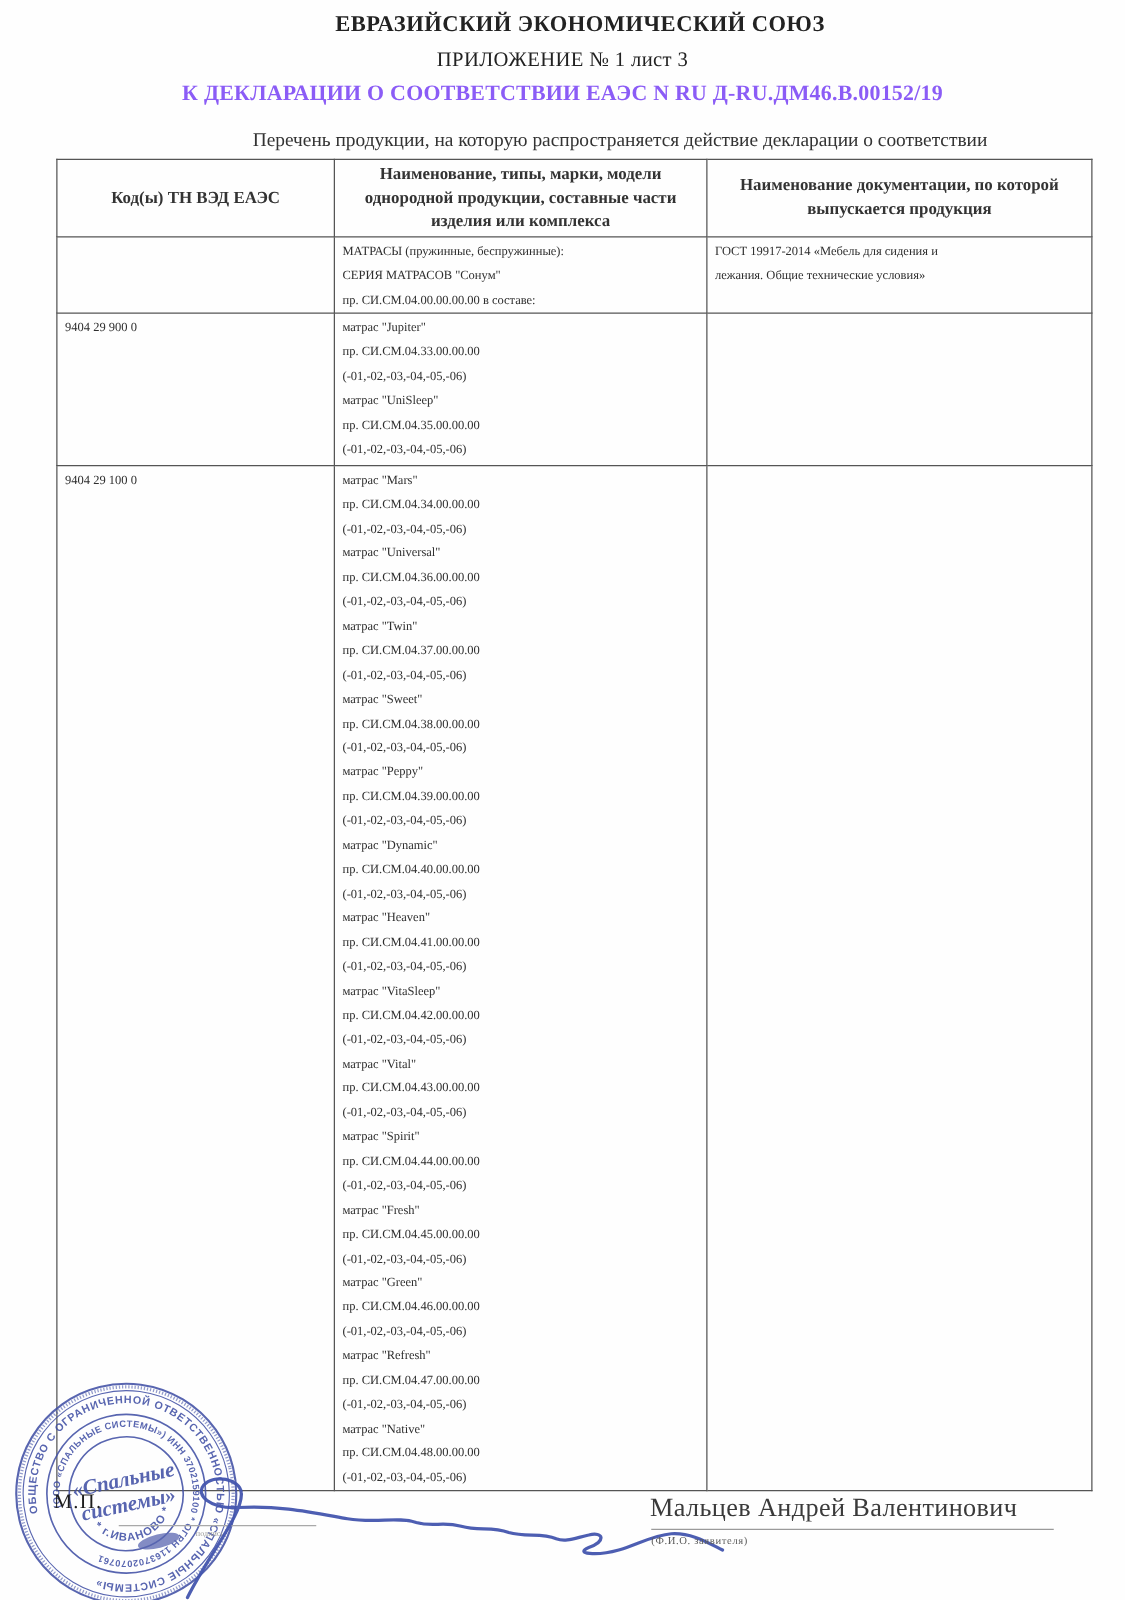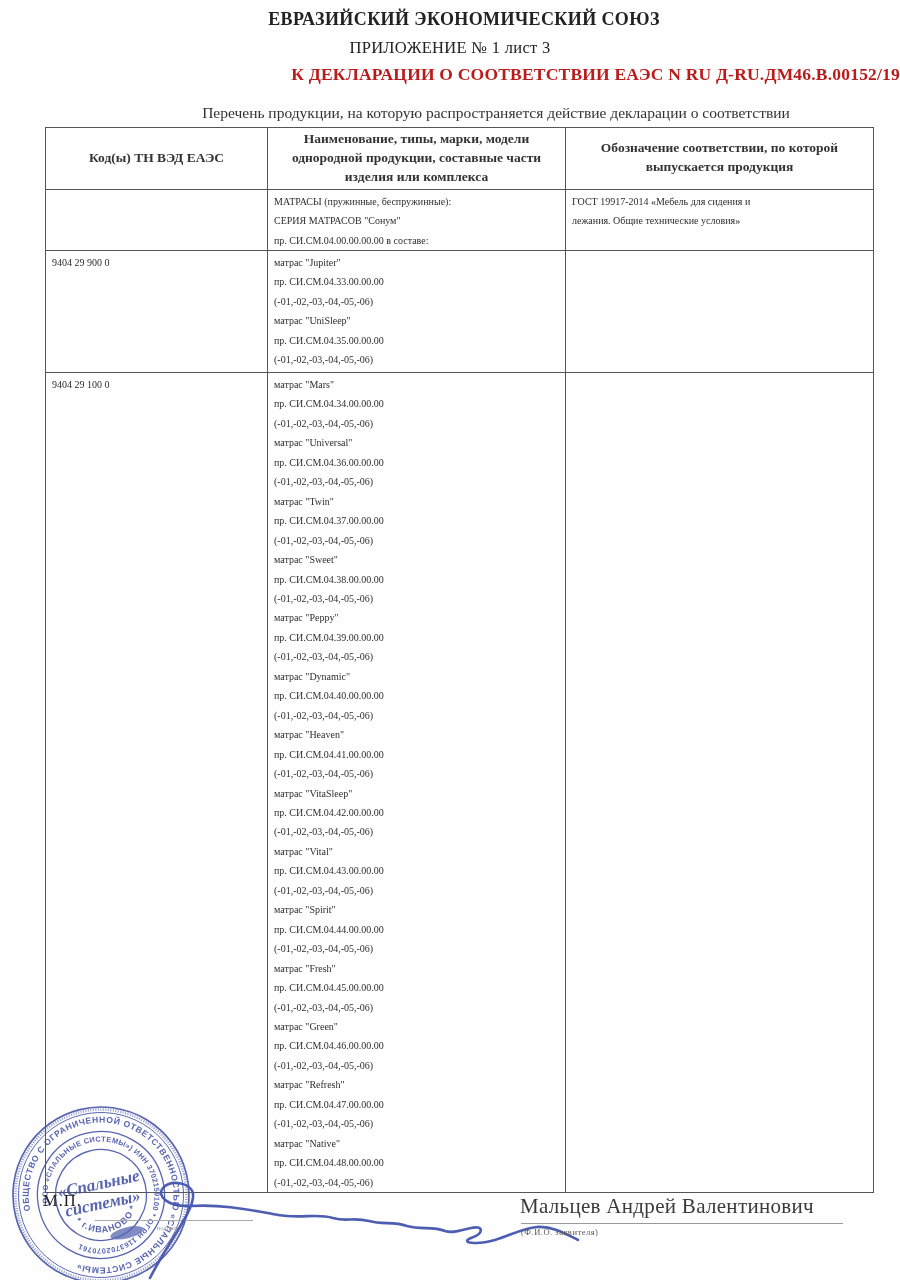--- a/index.html
+++ b/index.html
@@ -2,21 +2,21 @@
 <html><head>
 <meta charset="utf-8">
 <style>
   html,body{margin:0;padding:0;background:#fff;}
   .page{position:relative;width:900px;height:1280px;background:#fefefe;overflow:hidden;
         font-family:"Liberation Serif","DejaVu Serif",serif;color:#2e2e2e;}
   .abs{position:absolute;}
   .center{text-align:center;width:100%;}
   .t1{top:9px;font-size:18px;font-weight:bold;letter-spacing:.4px;color:#222;padding-left:14px;}
   .t2{top:38px;font-size:16.5px;font-weight:normal;letter-spacing:.3px;color:#222;}
-  .t3{top:64px;font-size:17.5px;font-weight:bold;letter-spacing:.2px;color:#b91c1c;text-align:right;}
+  .t3{top:64px;font-size:17.5px;font-weight:bold;letter-spacing:.2px;color:#8b5cf6;}
   .subtitle{top:104px;font-size:15.5px;color:#333;padding-left:46px;}
   table.doc{position:absolute;left:45px;top:127px;width:828px;height:1045px;
             border-collapse:collapse;table-layout:fixed;}
   table.doc th,table.doc td{border:1.4px solid #555;vertical-align:top;overflow:hidden;}
   table.doc th{font-size:13.5px;font-weight:bold;text-align:center;vertical-align:middle;
                line-height:1.4;padding:2px 8px;color:#333;}
   table.doc td{font-size:10px;line-height:19.45px;padding:2px 6px 0 6px;color:#2e2e2e;}
   thead tr{height:49px;}
   tbody tr:nth-child(1){height:55px;}
   tbody tr:nth-child(2){height:122px;margin-top:32px;}
@@ -44,21 +44,21 @@
   <table class="doc">
     <colgroup>
         <col class="c1">
         <col class="c2">
         <col class="c3">
       </colgroup>
     <thead>
       <tr>
         <th>Код(ы) ТН ВЭД ЕАЭС</th>
         <th>Наименование, типы, марки, модели однородной продукции, составные части изделия или комплекса</th>
-        <th>Обозначение соответствии, по которой выпускается продукция</th>
+        <th>Наименование документации, по которой выпускается продукция</th>
       </tr>
     </thead>
     <tbody>
         <tr>
           <td></td>
           <td>
             <div>МАТРАСЫ (пружинные, беспружинные):</div>
             <div>СЕРИЯ МАТРАСОВ "Сонум"</div>
             <div>пр. СИ.СМ.04.00.00.00.00 в составе:</div>
           </td>

